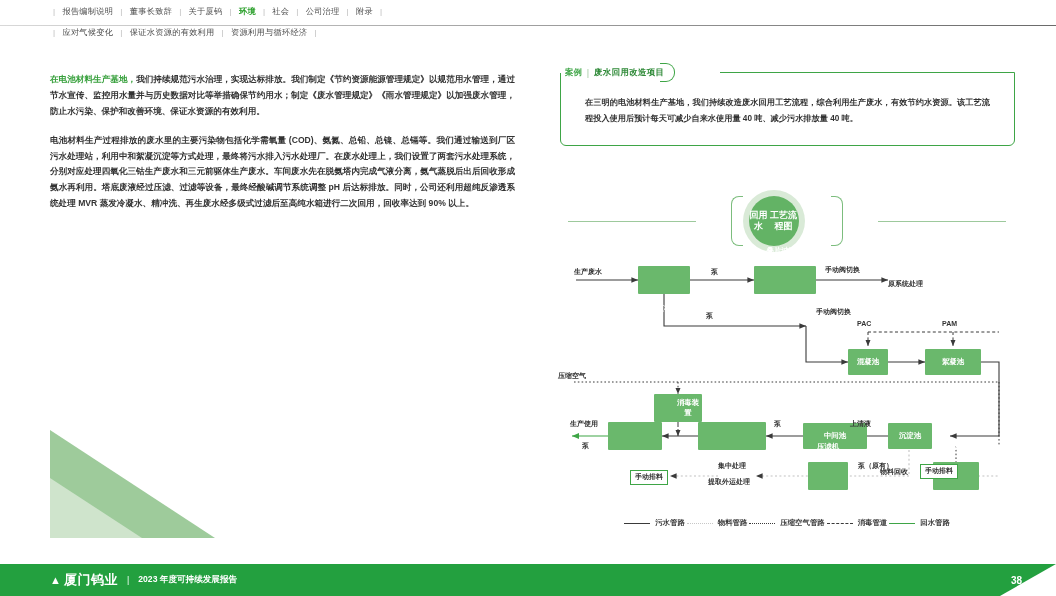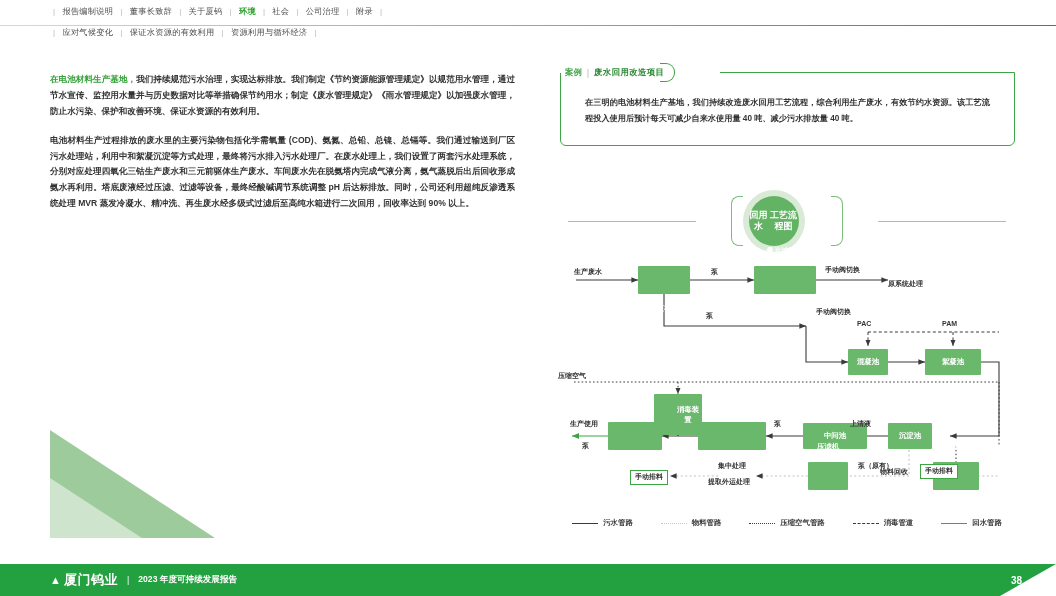--- a/index.html
+++ b/index.html
@@ -131,21 +131,21 @@
     white-space:nowrap; line-height:1.25; text-align:center;
   }
   .lbl.boxed {
     border:1.2px solid #3ea546; padding:2px 4px; background:#fff;
   }
 
   
   .legend {
     position:absolute; left:558px; top:518px; width:458px;
     display:flex; align-items:center; justify-content:center;
-    gap: 28px; font-size:7.4px; color:#3a3a3a; font-weight:bold;
+    gap: 2px; font-size:7.4px; color:#3a3a3a; font-weight:bold;
   }
   .leg-item { display:flex; align-items:center; gap:5px; white-space:nowrap; }
   .leg-line { display:inline-block; width:26px; height:0; }
 
   
   .footer {
     position:absolute; left:0; bottom:0; width:1056px; height:32px;
     background:#23a03f;
   }
   .footer-inner {
@@ -311,21 +311,21 @@
       <div class="node" style="left:80px;  top:16px;  width:52px; height:28px;">
         <span>调节池</span>
         <span>（原有）</span>
       </div>
       <div class="node" style="left:196px; top:16px;  width:62px; height:28px;">
         <span>叠片过滤器</span>
         <span>（原有）</span>
       </div>
       <div class="node" style="left:290px; top:99px;  width:40px; height:26px;">混凝池</div>
       <div class="node" style="left:367px; top:99px;  width:56px; height:26px;">絮凝池</div>
-      <div class="node" style="left:96px;  top:144px; width:48px; height:41px;padding-left:20px;">消毒装置</div>
+      <div class="node" style="left:96px;  top:144px; width:48px; height:28px;padding-left:20px;">消毒装置</div>
       <div class="node" style="left:50px;  top:172px; width:54px; height:28px;">
         <span>回用池</span>
         <span>（原有）</span>
       </div>
       <div class="node" style="left:140px; top:172px; width:68px; height:28px;">
         <span>应对气候变化</span>
         <span>（原有）</span>
       </div>
       <div class="node" style="left:245px; top:173px; width:64px; height:26px;">中间池</div>
       <div class="node" style="left:330px; top:173px; width:44px; height:26px;">沉淀池</div>

